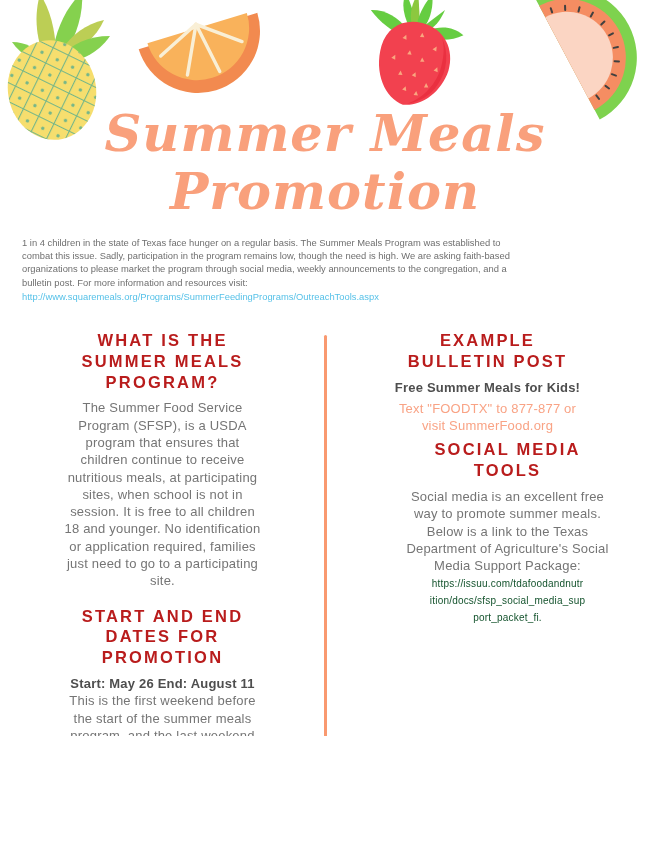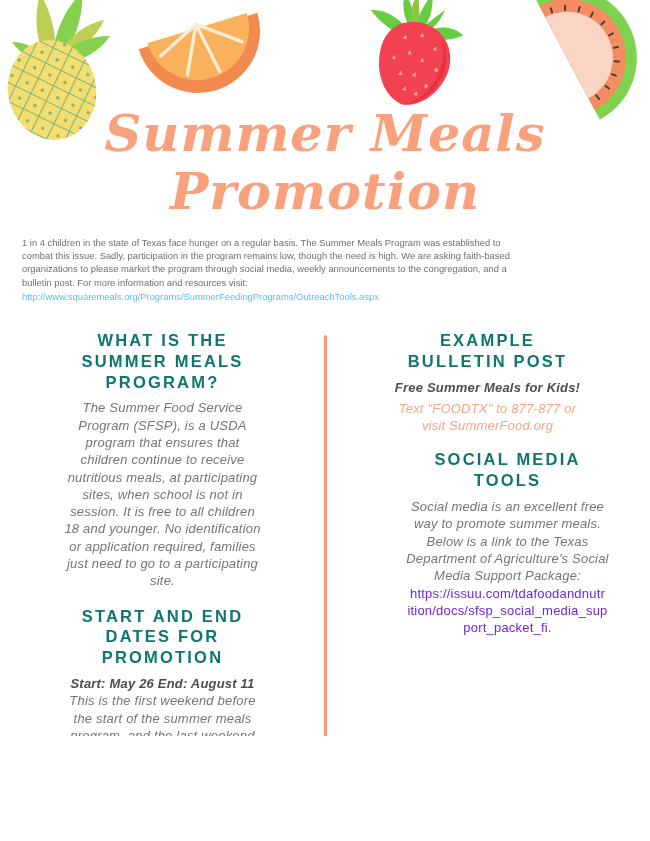--- a/index.html
+++ b/index.html
@@ -30,36 +30,35 @@
     display:block; margin-top:1px; font-size:9.4px; line-height:13.2px;
     color:#56C1E8; text-decoration:none; cursor:pointer;
   }
   .columns { position:absolute; top:326px; left:0; width:650px; display:flex; }
   .col { width:325px; text-align:center; }
   .divider {
     position:absolute; left:324px; top:9px; width:2.5px; height:434px;
     background:#F99970; border-radius:2px;
   }
   .col h2 {
-    font-size:16.5px; line-height:20.8px; font-weight:bold; color:#0f766e;
+    font-size:16.5px; line-height:20.8px; font-weight:bold; color:#b91c1c;
     letter-spacing:2.2px; white-space:pre-line; margin:0 auto 7px;
   }
   .sec { padding-top:4px; }
   .sec + .sec.left-gap  { margin-top:12px; }
-  .sec + .sec.right-gap { margin-top:11px;padding-left:40px; }
+  .sec + .sec.right-gap { margin-top:1px;padding-left:40px; }
   .body {
     font-size:13px; line-height:17.3px; color:#757575; letter-spacing:0.2px;
     white-space:pre-line;
-    font-style:italic;
   }
   .bold, .bold-line { font-weight:bold; color:#4E4E4E; }
   .highlight { color:#F9A385; margin-top:4px; }
   .bluelink {
-    display:block; color:#6d28d9; text-decoration:none; cursor:pointer;
-    font-size:13px; line-height:17.3px; letter-spacing:0.2px; white-space:pre-line;
+    display:block; color:#14532d; text-decoration:none; cursor:pointer;
+    font-size:10px; line-height:17.3px; letter-spacing:0.2px; white-space:pre-line;
   }
   .footer { position:absolute; top:784px; left:0; right:0; text-align:center; }
   .footer-org {
     font-size:9.6px; line-height:14px; color:#A6A6A6; letter-spacing:1px;
   }
   .footer-url { font-size:9.6px; line-height:14px; color:#A6A6A6; }
 </style>
 </head>
 <body>
 

